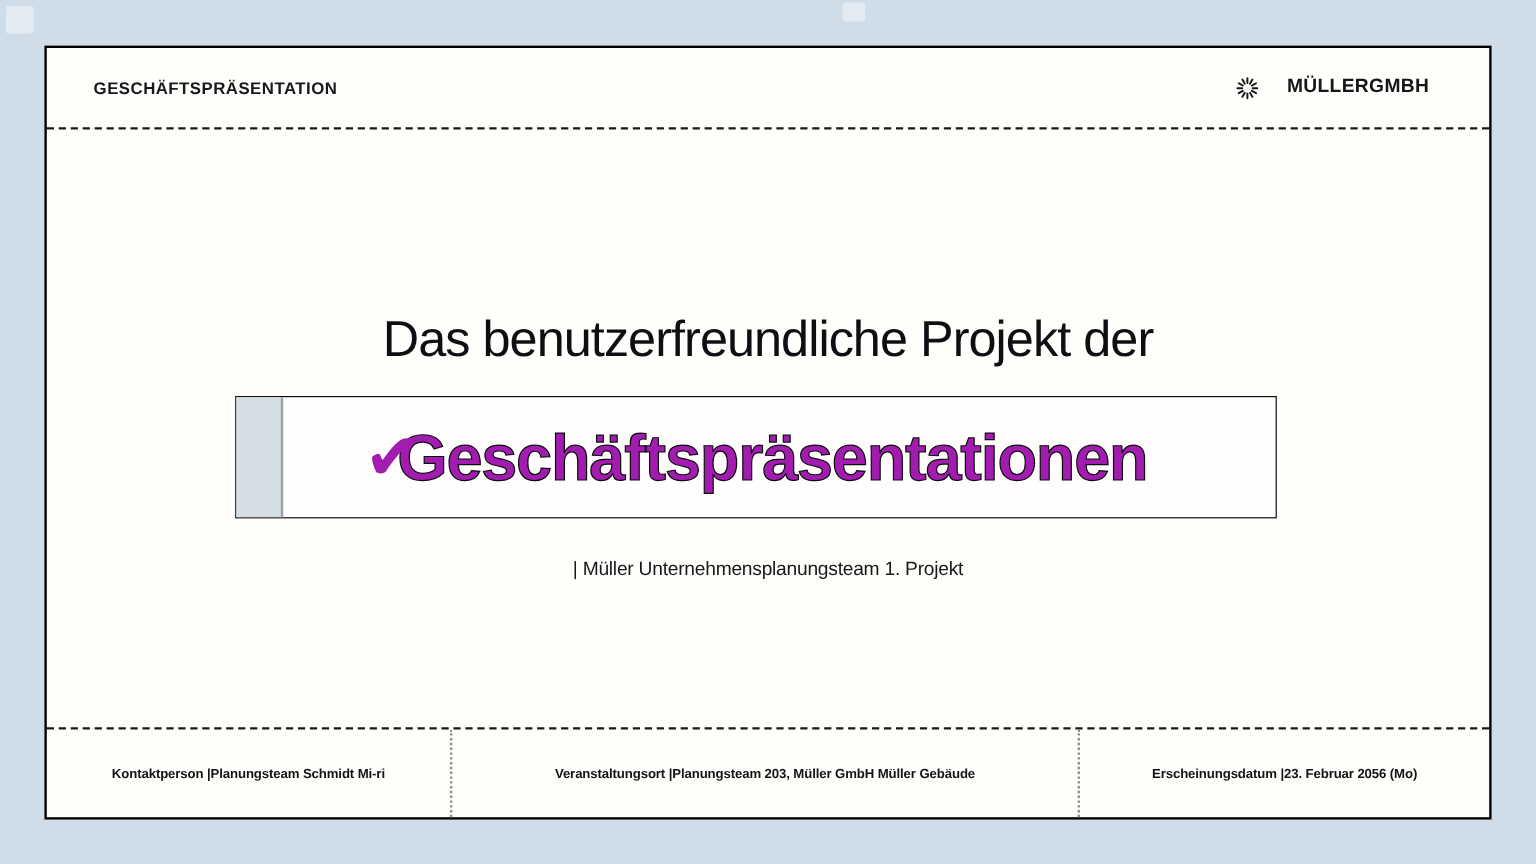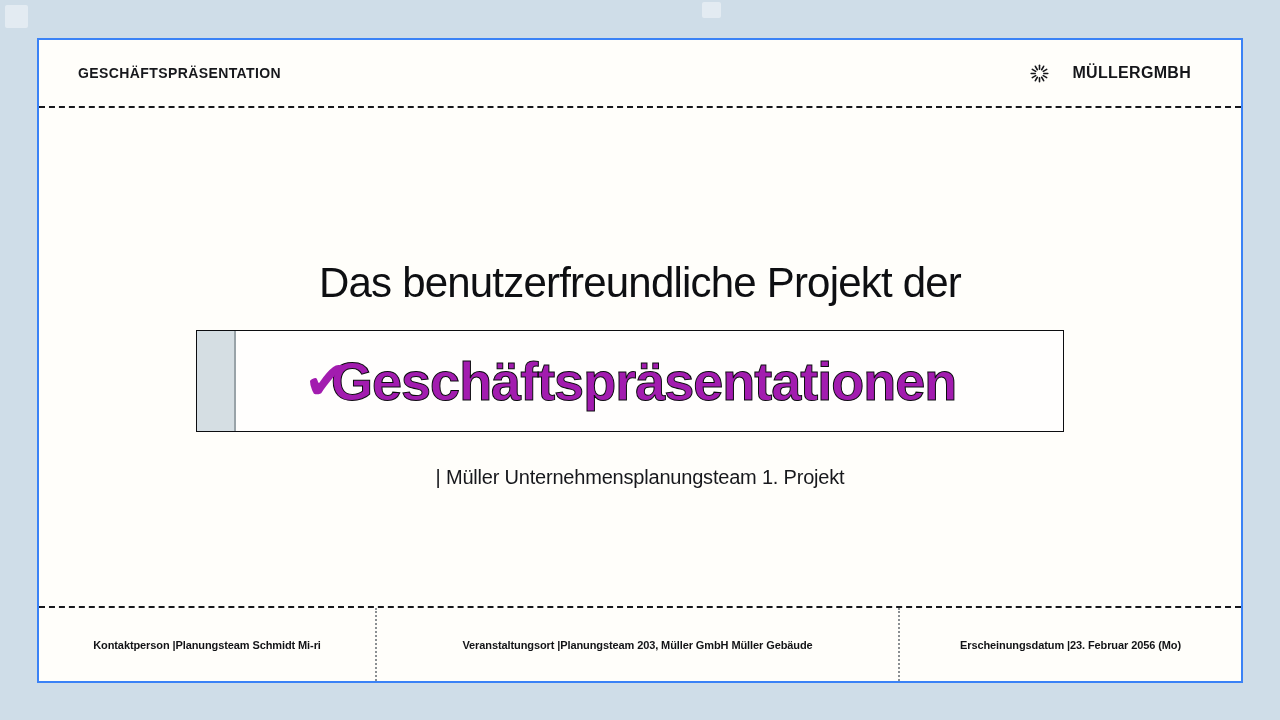--- a/index.html
+++ b/index.html
@@ -24,21 +24,21 @@
   .artifact.a1 { left: 5px; top: 5px; width: 23px; height: 23px; }
   .artifact.a2 { left: 702px; top: 2px; width: 19px; height: 16px; }
 
   .slide {
     position: absolute;
     left: 37px;
     top: 38px;
     width: 1202px;
     height: 641px;
     background: #fffefa;
-    border: 2px solid #3b82f6;
+    border: 2px solid #000000;
     color: #121316;
   }
 
   
   .slide-header {
     position: absolute;
     left: 0; right: 0; top: 0;
     height: 68px;
     border-bottom: 2px dashed #17181c;
     display: flex;
@@ -112,21 +112,21 @@
     margin-right: -17px;
     transform: translateY(-1px);
     -webkit-text-stroke: 0;
   }
 
   .subtitle {
     position: absolute;
     left: 0; right: 0;
     top: 426px;
     text-align: center;
-    font-size: 20px;
+    font-size: 16px;
     font-weight: 400;
     letter-spacing: -0.2px;
     color: #17181c;
   }
 
   
   .slide-footer {
     position: absolute;
     left: 0; right: 0; bottom: 0;
     height: 75px;

